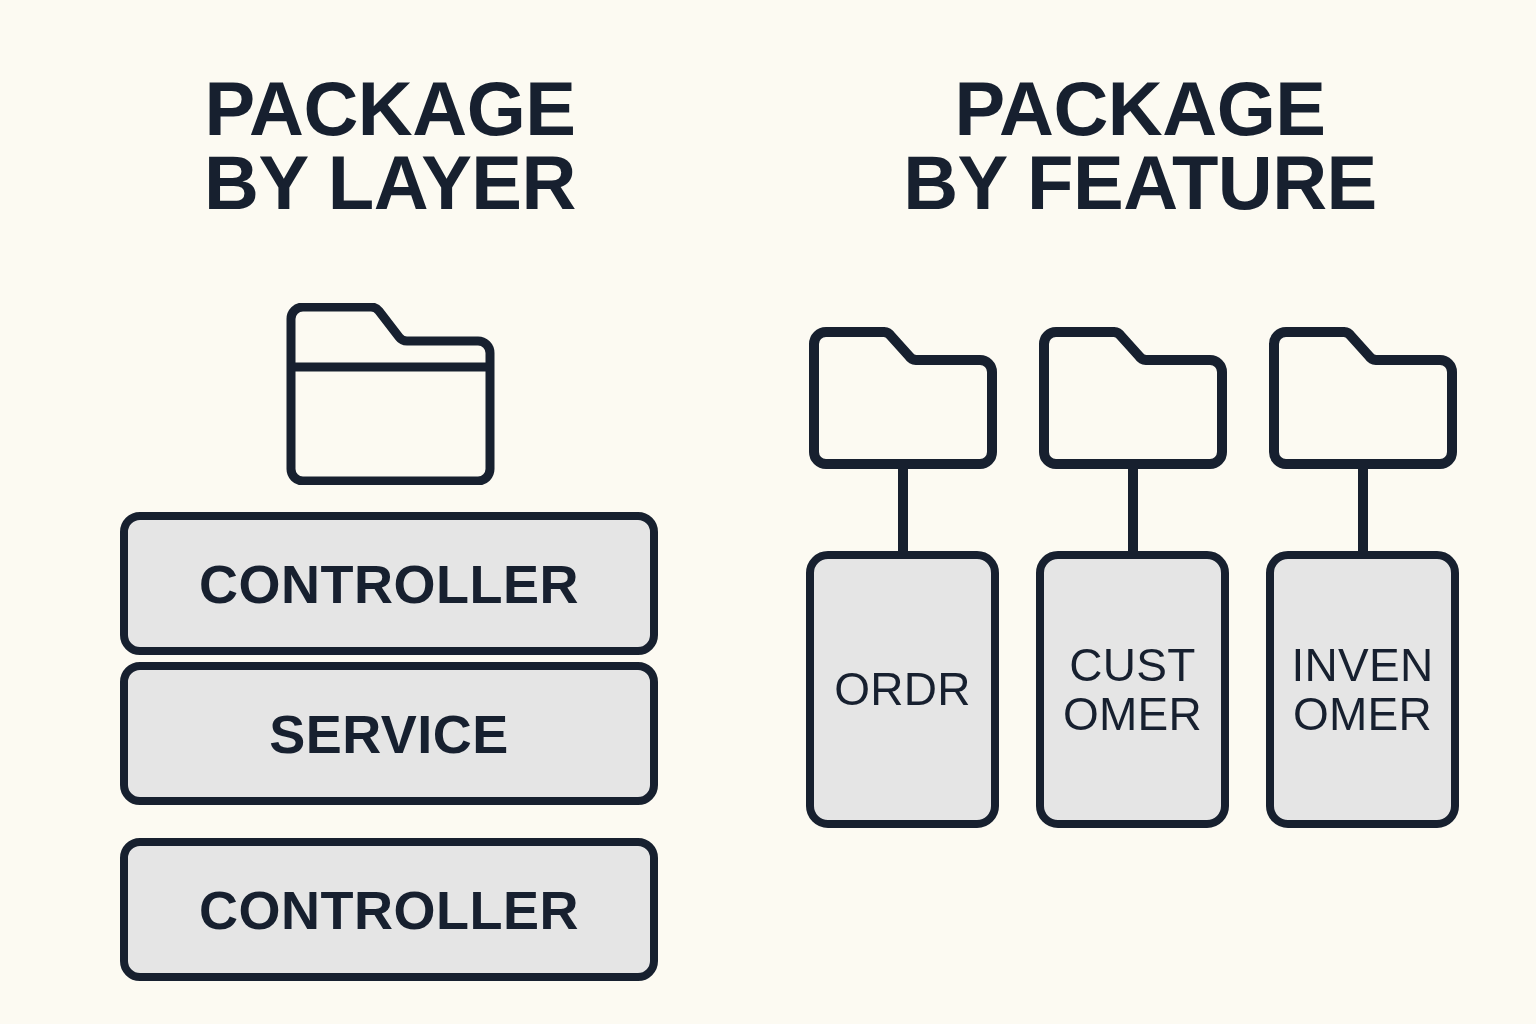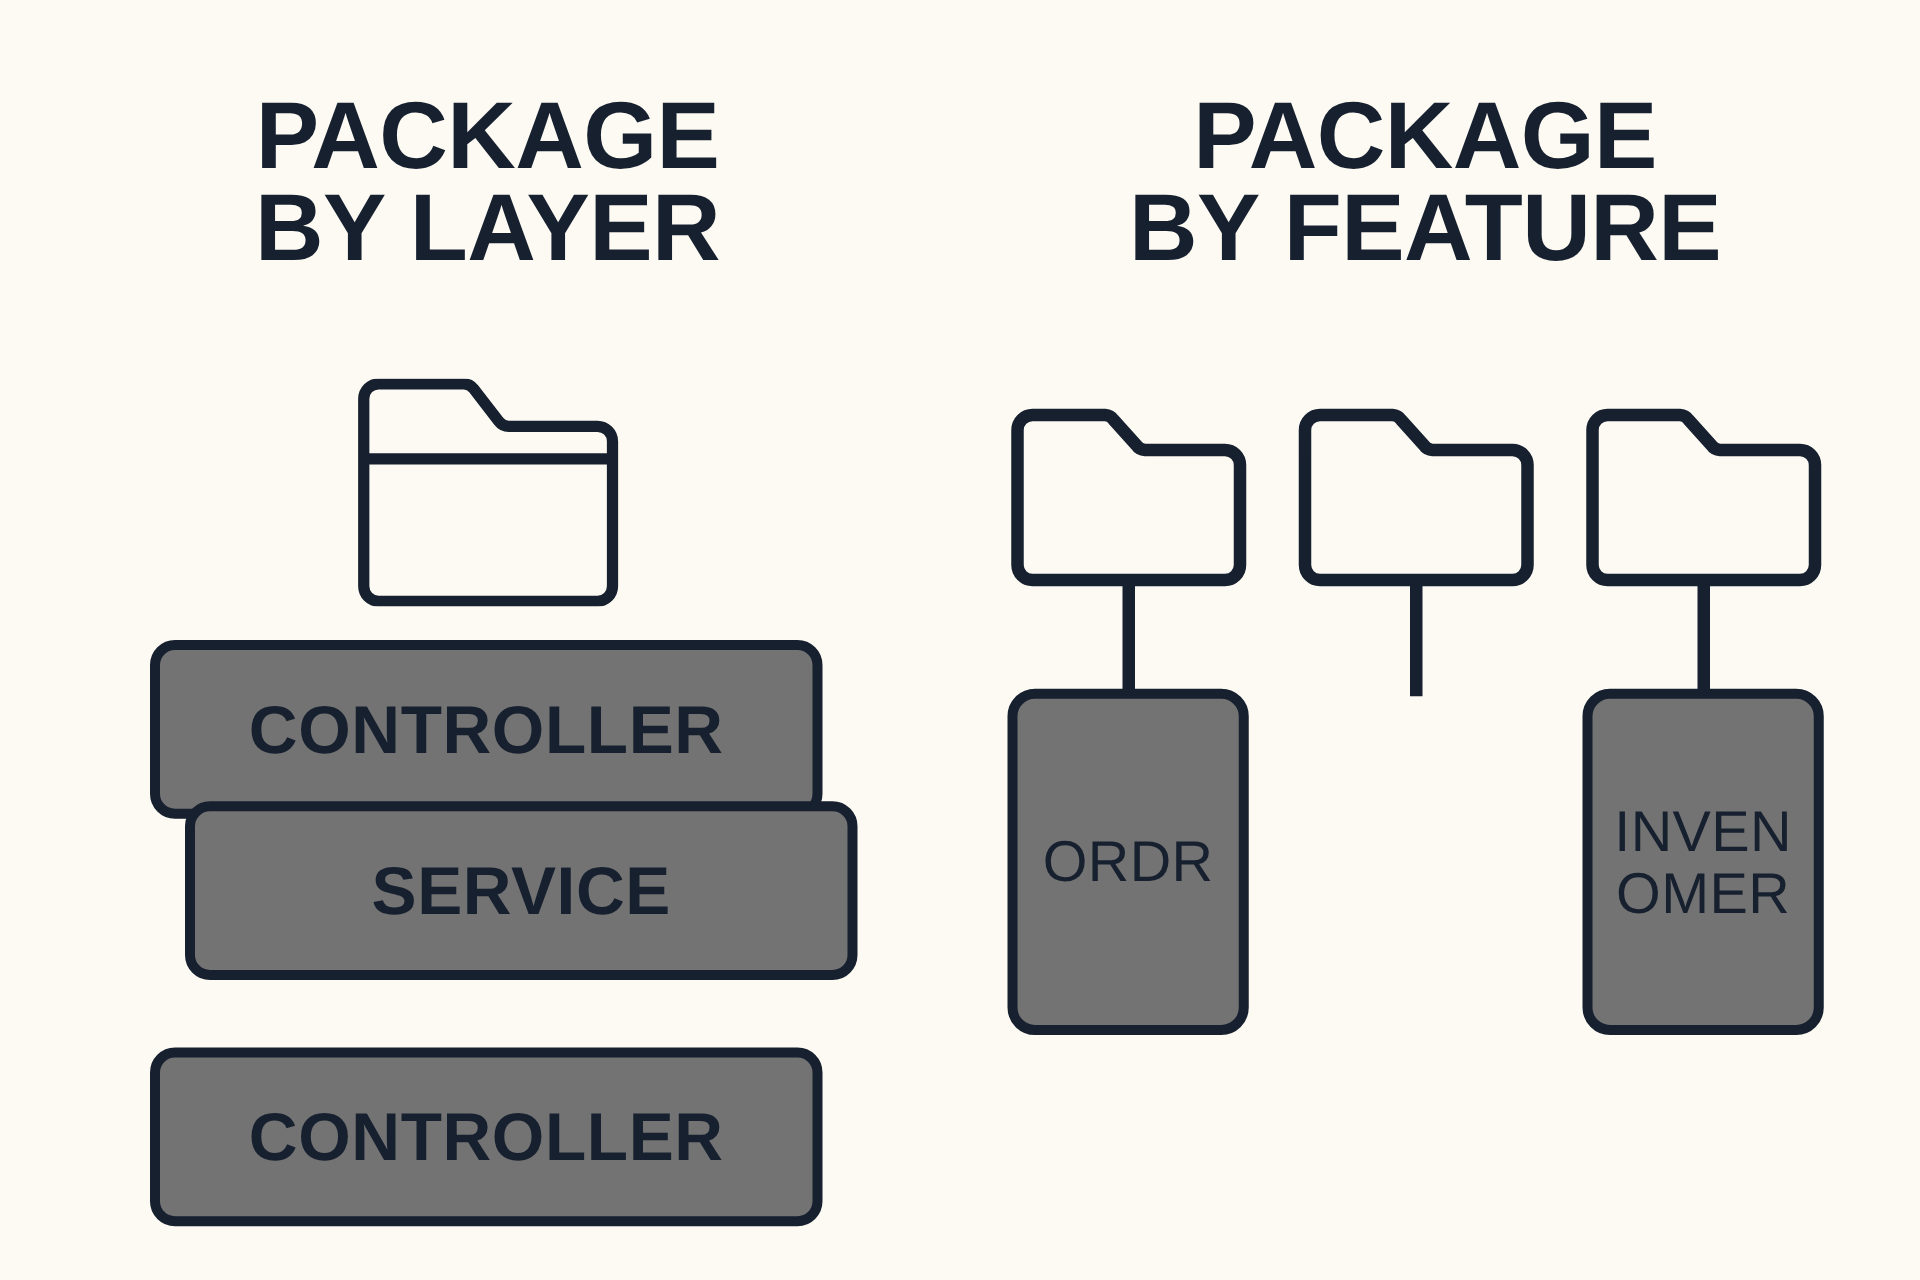--- a/index.html
+++ b/index.html
@@ -35,35 +35,35 @@
     font-family: "Liberation Sans", sans-serif;
   }
   #title-layer   { left: 60px;  top: 72px;  width: 660px; }
   #title-feature { left: 800px; top: 72px;  width: 680px; }
 
   
   .stroke-box {
     position: absolute;
     box-sizing: border-box;
     border: 8px solid #17202F;
-    background: #737373;
+    background: #e5e5e5;
     display: flex;
     align-items: center;
     justify-content: center;
   }
 
   
   .layer-bar {
     border-radius: 20px;
     left: 120px;
     width: 538px;
     height: 143px;
   }
   #layer-bar-controller { top: 512px; }
-  #layer-bar-service    { top: 641px; margin-left: 28px; }
+  #layer-bar-service    { top: 662px; }
   #layer-bar-repository { top: 838px; }
   .layer-label {
     color: #17202F;
     font-weight: 700;
     font-size: 54px;
     letter-spacing: 0.5px;
     line-height: 1;
     text-align: center;
     font-family: "Liberation Sans", sans-serif;
   }
@@ -187,20 +187,24 @@
                L 172 34
                A 12 12 0 0 1 184 46
                L 184 126
                A 12 12 0 0 1 172 138
                L 18 138
                A 12 12 0 0 1 6 126
                Z" fill="#FCFAF2" stroke="#17202F" stroke-width="10" stroke-linejoin="round"></path>
     </svg>
   </div>
   <div class="connector" id="connector-1"></div>
+  <div class="stroke-box feature-card" id="feature-card-1">
+    <span class="feature-label">CUST
+OMER</span>
+  </div>
 
   <div class="folder-icon folder-feature" id="folder-feature-2">
     <svg viewBox="0 0 190 144" xmlns="http://www.w3.org/2000/svg">
       <path d="M 6 18
                A 12 12 0 0 1 18 6
                L 76 6
                A 9 9 0 0 1 83 10
                L 101 30
                A 9 9 0 0 0 108 34
                L 172 34

